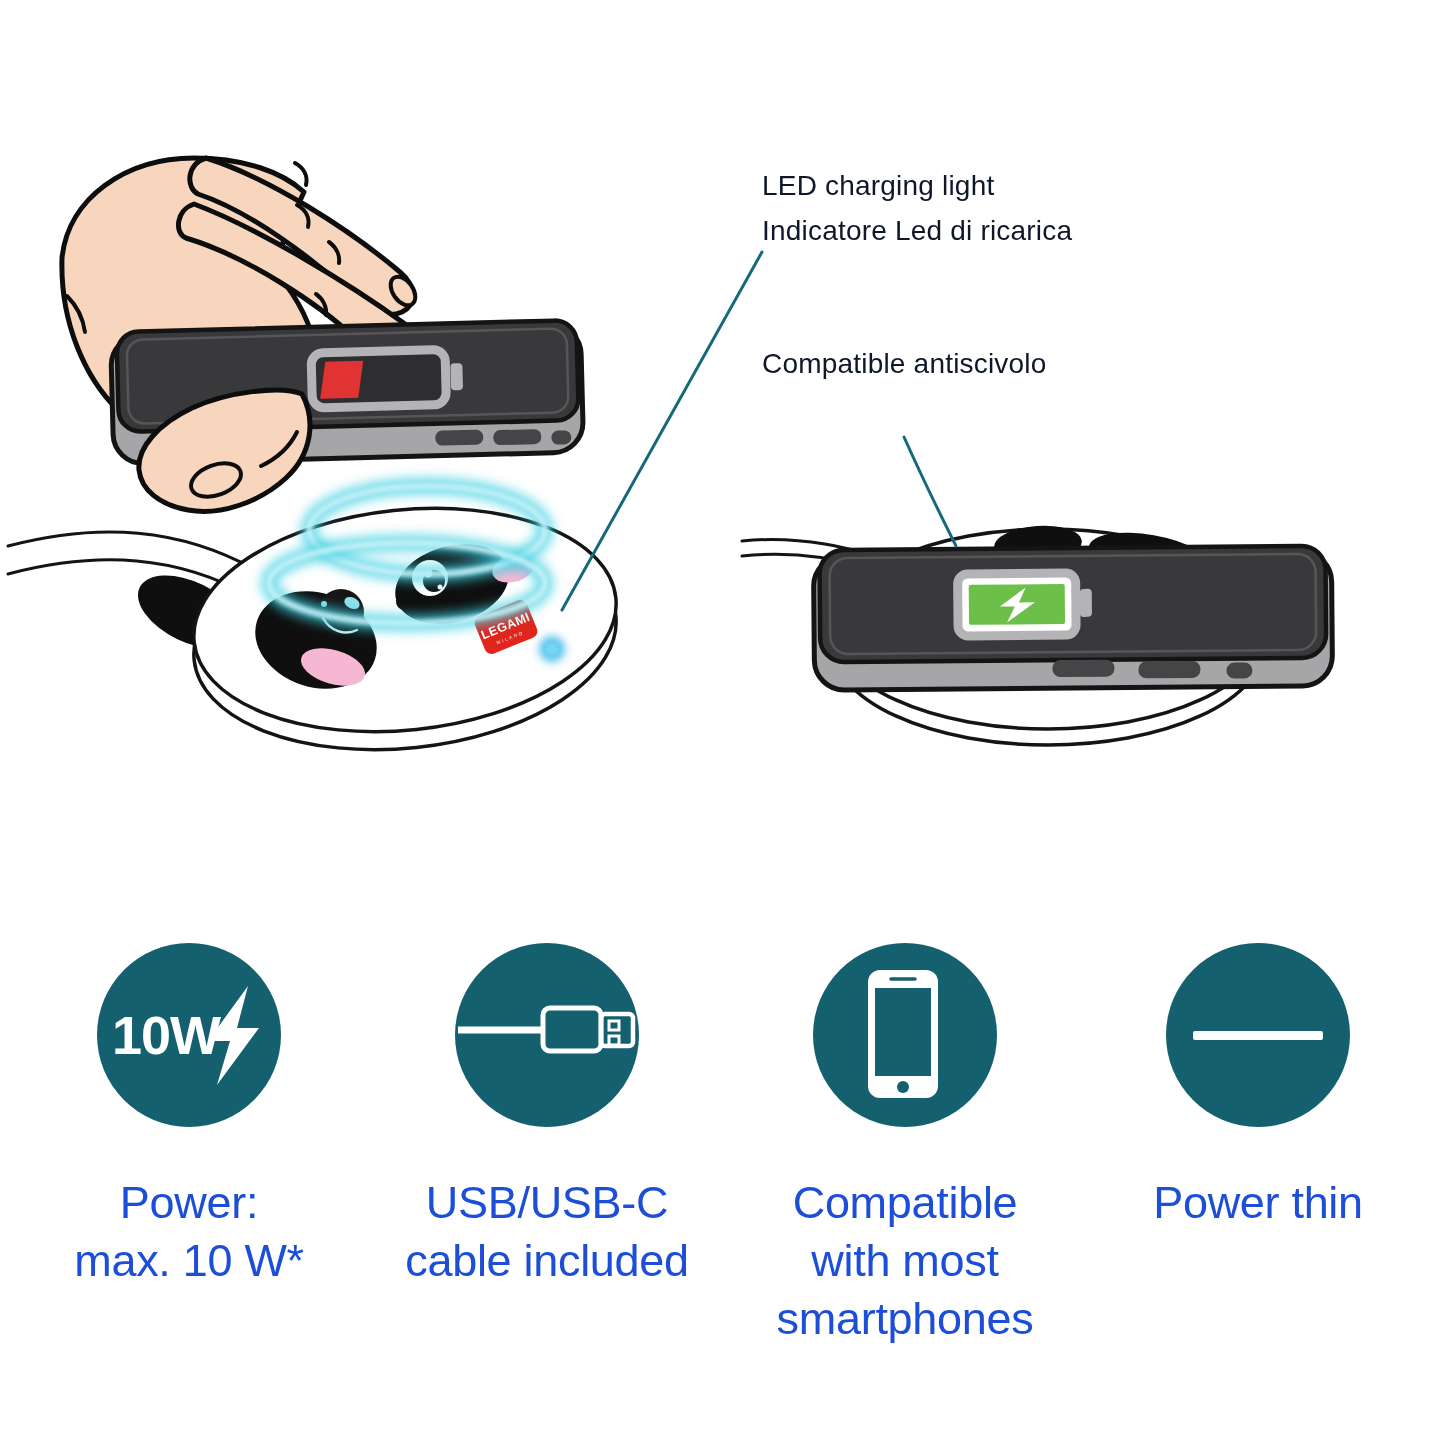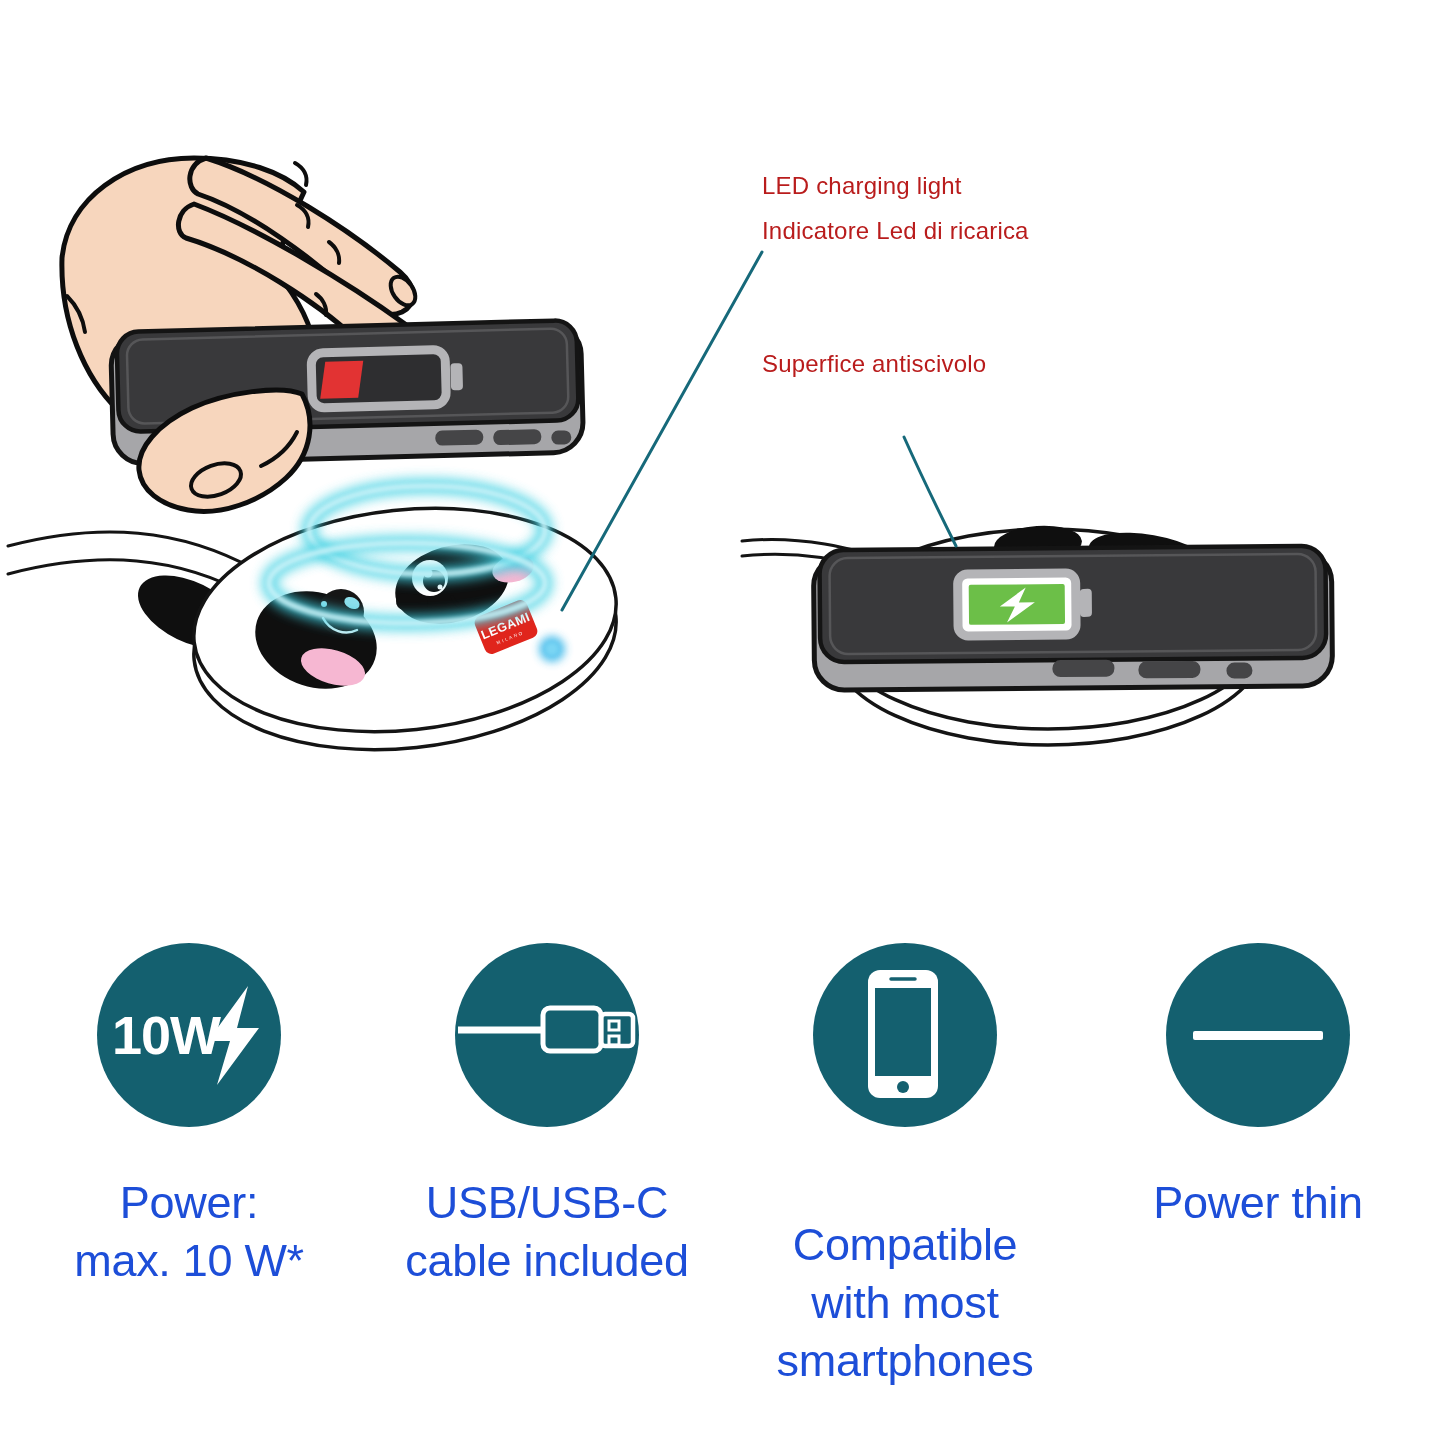--- a/index.html
+++ b/index.html
@@ -2,37 +2,37 @@
 <html><head>
 <meta charset="utf-8">
 <style>
   html,body{margin:0;padding:0;background:#ffffff;}
   #canvas{
     position:relative;width:1445px;height:1445px;background:#ffffff;overflow:hidden;
     font-family:"Liberation Sans", sans-serif;
   }
   #scene{position:absolute;left:0;top:0;width:1445px;height:1445px;}
   .ann{
-    position:absolute;color:#b91c1c;font-size:24px;line-height:45px;
+    position:absolute;color:#0f172a;font-size:28px;line-height:45px;
     letter-spacing:0.2px;
   }
   #ann-led{left:762px;top:163px;}
   #ann-nonslip{left:762px;top:341px;}
   .feature{
     position:absolute;top:942px;width:360px;
     display:flex;flex-direction:column;align-items:center;
   }
   .feature svg{display:block;}
   .caption{
     margin:46px 0 0 0;text-align:center;white-space:pre-line;
     color:#1d4ed8;font-size:45px;line-height:58px;letter-spacing:-0.3px;
   }
   #feat-power{left:9px;}
   #feat-usb{left:367px;}
-  #feat-compat{left:725px;gap:42px;}
+  #feat-compat{left:725px;}
   #feat-thin{left:1078px;}
 </style>
 </head>
 <body>
 
 <div id="canvas">
 
   <svg id="scene" viewBox="0 0 1445 1445" aria-hidden="true">
     <defs>
       <filter id="glowBlur" x="-60%" y="-60%" width="220%" height="220%">
@@ -169,21 +169,21 @@
 
     <path d="M 762,252 L 562,610" fill="none" stroke="#16697A" stroke-width="3" stroke-linecap="round"></path>
     <path d="M 904,437 C 921,475 938,510 956,546" fill="none" stroke="#16697A" stroke-width="3" stroke-linecap="round"></path>
   </svg>
 
   <div class="ann" id="ann-led">
     <div>LED charging light</div>
     <div>Indicatore Led di ricarica</div>
   </div>
   <div class="ann" id="ann-nonslip">
-    <div>Superfice antiscivolo</div>
+    <div>Compatible antiscivolo</div>
   </div>
 
   <div class="feature" id="feat-power">
     <svg width="186" height="186" viewBox="0 0 186 186">
       <circle cx="93" cy="93" r="92" fill="#14606F"></circle>
       <text x="70" y="112" text-anchor="middle" font-family="Liberation Sans, sans-serif" font-size="54" font-weight="bold" fill="#ffffff" letter-spacing="-1">10W</text>
       <polygon points="152,44 112,99 134,99 121,143 163,86 141,86" fill="#ffffff"></polygon>
     </svg>
     <p class="caption">Power:
 max. 10 W*</p>

